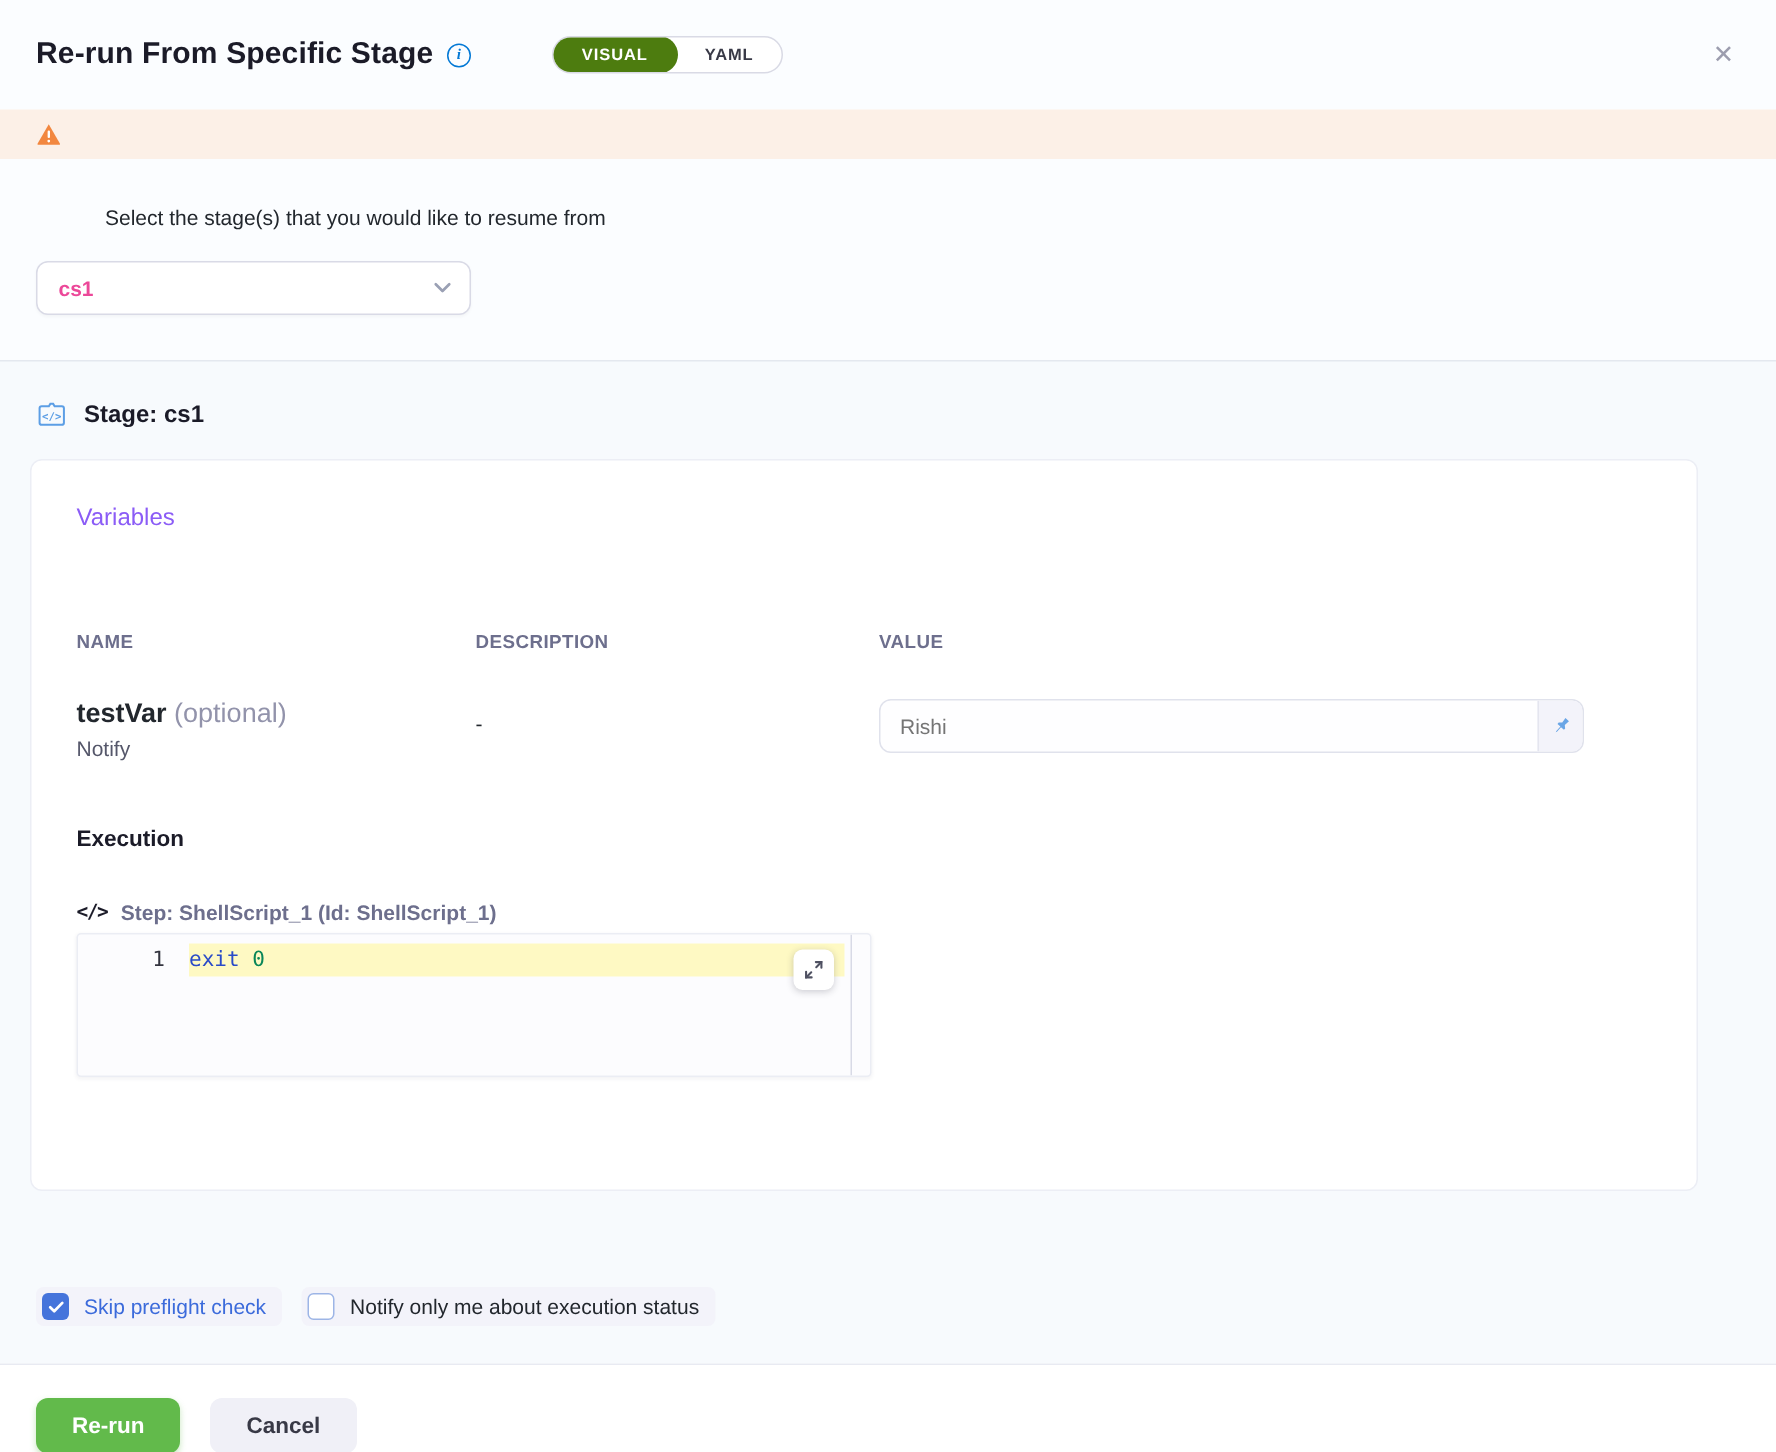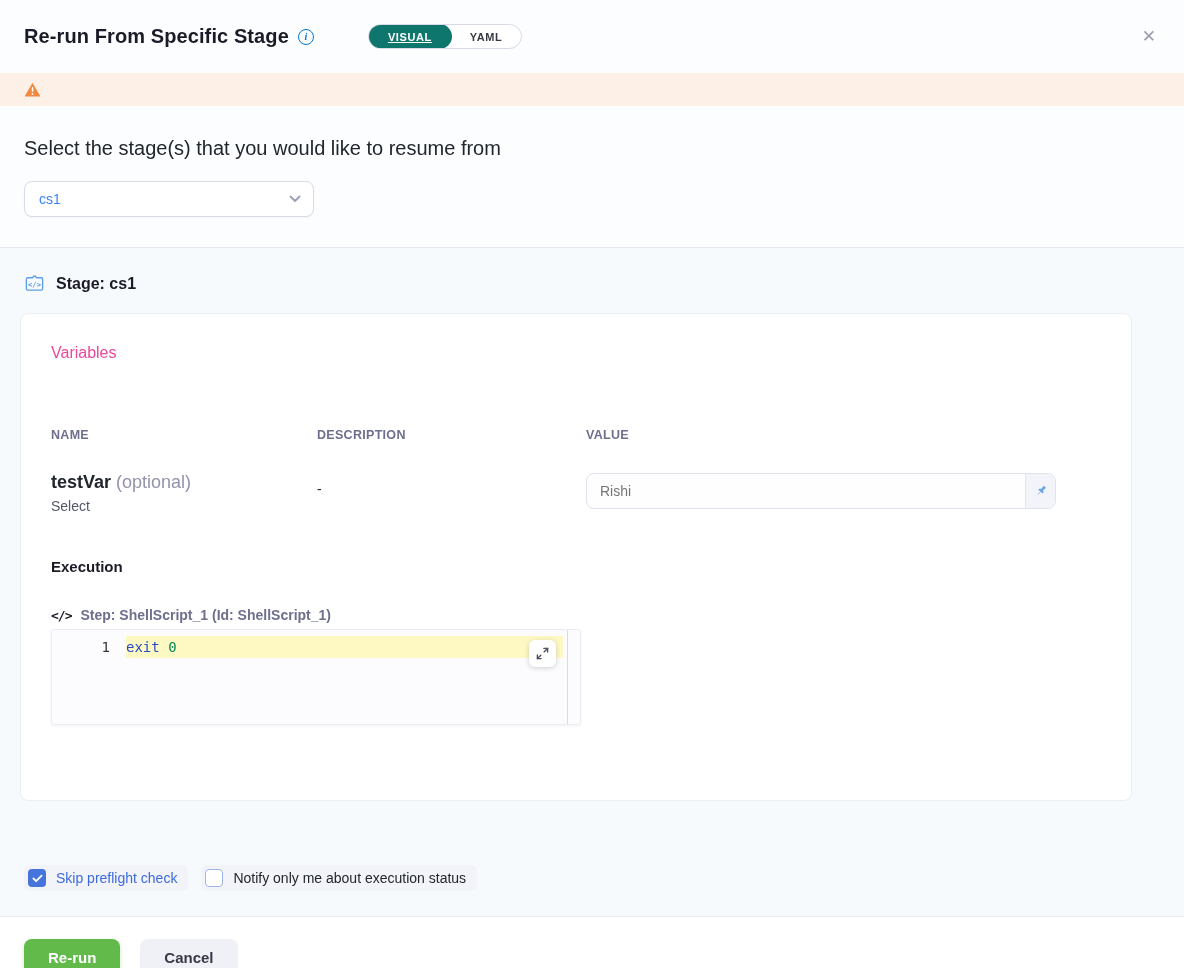--- a/index.html
+++ b/index.html
@@ -12,46 +12,46 @@
   
   .header { height:73px; background:#fbfdff; display:flex; align-items:center; padding:0 28px 0 24px; }
   .title { font-size:20px; font-weight:700; color:#1b1b28; letter-spacing:.1px; }
   .info-icon { width:16px; height:16px; margin-left:9px; border:1.5px solid #0278d5; border-radius:50%;
     color:#0278d5; font-size:10px; font-weight:700; display:flex; align-items:center; justify-content:center;
     font-family:"Liberation Serif", serif; font-style:italic; }
   .toggle { margin-left:54px; display:flex; align-items:center; background:#ffffff;
     border:1px solid #d9dae5; border-radius:13px; height:25px; overflow:hidden; }
   .toggle-opt { font-size:11px; font-weight:700; letter-spacing:.6px; padding:0 19px; height:25px;
     display:flex; align-items:center; color:#383946; cursor:pointer; }
-  .toggle-opt.active { background:#0f766e; color:#ffffff; border-radius:13px; margin:-1px; height:25px; padding:0 20px;text-decoration:underline; }
+  .toggle-opt.active { background:#4d7c0f; color:#ffffff; border-radius:13px; margin:-1px; height:25px; padding:0 20px; }
   .close-btn { margin-left:auto; color:#9c9dae; font-size:17px; font-weight:600; cursor:pointer; line-height:1; }
 
   
   .banner { height:33px; background:#fcf0e7; display:flex; align-items:center; gap:11px; padding:0 24px; }
   .warn-tri { width:17px; height:15px; flex:0 0 auto; }
   .banner-text { font-size:14px; font-weight:600; color:#d4582e; }
 
   
   .select-section { background:#fbfdff; padding:31px 24px 30px; }
-  .select-label { font-size:20px; font-weight:500; color:#22272d; }
+  .select-label { font-size:14px; font-weight:500; color:#22272d;margin-left:46px; }
   .stage-dropdown { margin-top:21px; width:290px; height:36px; background:#fff; border:1px solid #d9dae6;
     border-radius:8px; display:flex; align-items:center; justify-content:space-between; padding:0 12px 0 14px;
     box-shadow:0 1px 2px rgba(40,41,61,.04); cursor:pointer; }
-  .stage-dropdown-value { font-size:14px; color:#3b82f6; }
+  .stage-dropdown-value { font-size:14px; color:#ec4899;font-weight:bold; }
   .chev { color:#9aa0b4; display:flex; }
 
   
   .main { background:#f7fafd; border-top:1px solid #e4e8ef; height:669px; }
   .stage-header { display:flex; align-items:center; gap:11px; padding:25px 24px 19px; }
   .stage-icon { width:21px; height:21px; }
   .stage-title { font-size:16px; font-weight:700; color:#1b1b28; }
 
   .card { margin:0 52px 0 20px; height:488px; background:#ffffff; border:1px solid #eceef5;
     border-radius:8px; padding:30px; position:relative; }
-  .vars-heading { font-size:16px; color:#ec4899; }
+  .vars-heading { font-size:16px; color:#8b5cf6; }
   .vars-table-head { display:grid; grid-template-columns:266px 269px 470px; margin-top:66px;
     font-size:12.5px; font-weight:700; color:#6d6f8d; letter-spacing:.3px; }
   .vars-row { display:grid; grid-template-columns:266px 269px 470px; margin-top:30px; align-items:start; }
   .var-name-line { font-size:18px; }
   .var-name { font-weight:700; color:#22272d; }
   .var-optional { color:#9293ab; }
   .var-type { font-size:14px; color:#55576a; margin-top:5px; }
   .var-desc { font-size:14px; color:#22272d; padding-top:9px; }
   .value-input-wrap { height:36px; border:1px solid #e0e2ec; border-radius:8px; background:#fefeff;
     display:flex; align-items:stretch; overflow:hidden; margin-top:1px; }
@@ -145,21 +145,21 @@
       <span>DESCRIPTION</span>
       <span>VALUE</span>
     </div>
 
     <div class="vars-row">
       <div>
         <div class="var-name-line">
           <span class="var-name">testVar</span>
           <span class="var-optional"> <span>(optional)</span></span>
         </div>
-        <div class="var-type">Select</div>
+        <div class="var-type">Notify</div>
       </div>
       <div class="var-desc">-</div>
       <div class="value-input-wrap">
         <input class="value-input" disabled="" placeholder="Rishi" style="">
         <span class="pin-btn">
           <svg width="14" height="14" viewBox="0 0 16 16">
             <g transform="rotate(42 8 8)">
               <path d="M6.2 1.5 h3.6 l-0.5 4.2 l2 1.8 v1.4 h-3 v4.6 l-0.3 1 l-0.3-1 v-4.6 h-3 v-1.4 l2-1.8 Z" fill="#69a5e6"></path>
             </g>
           </svg>

